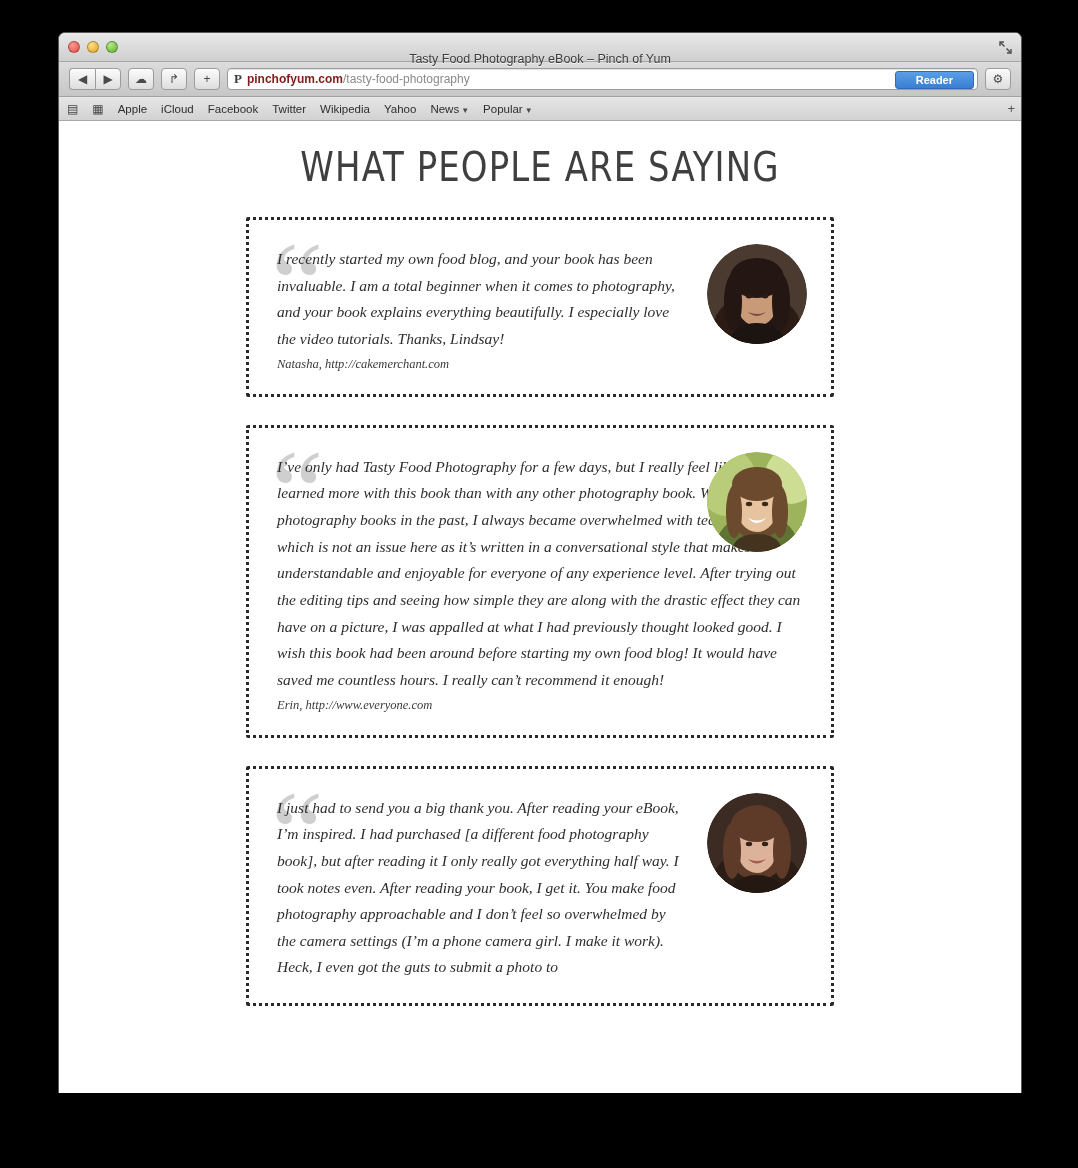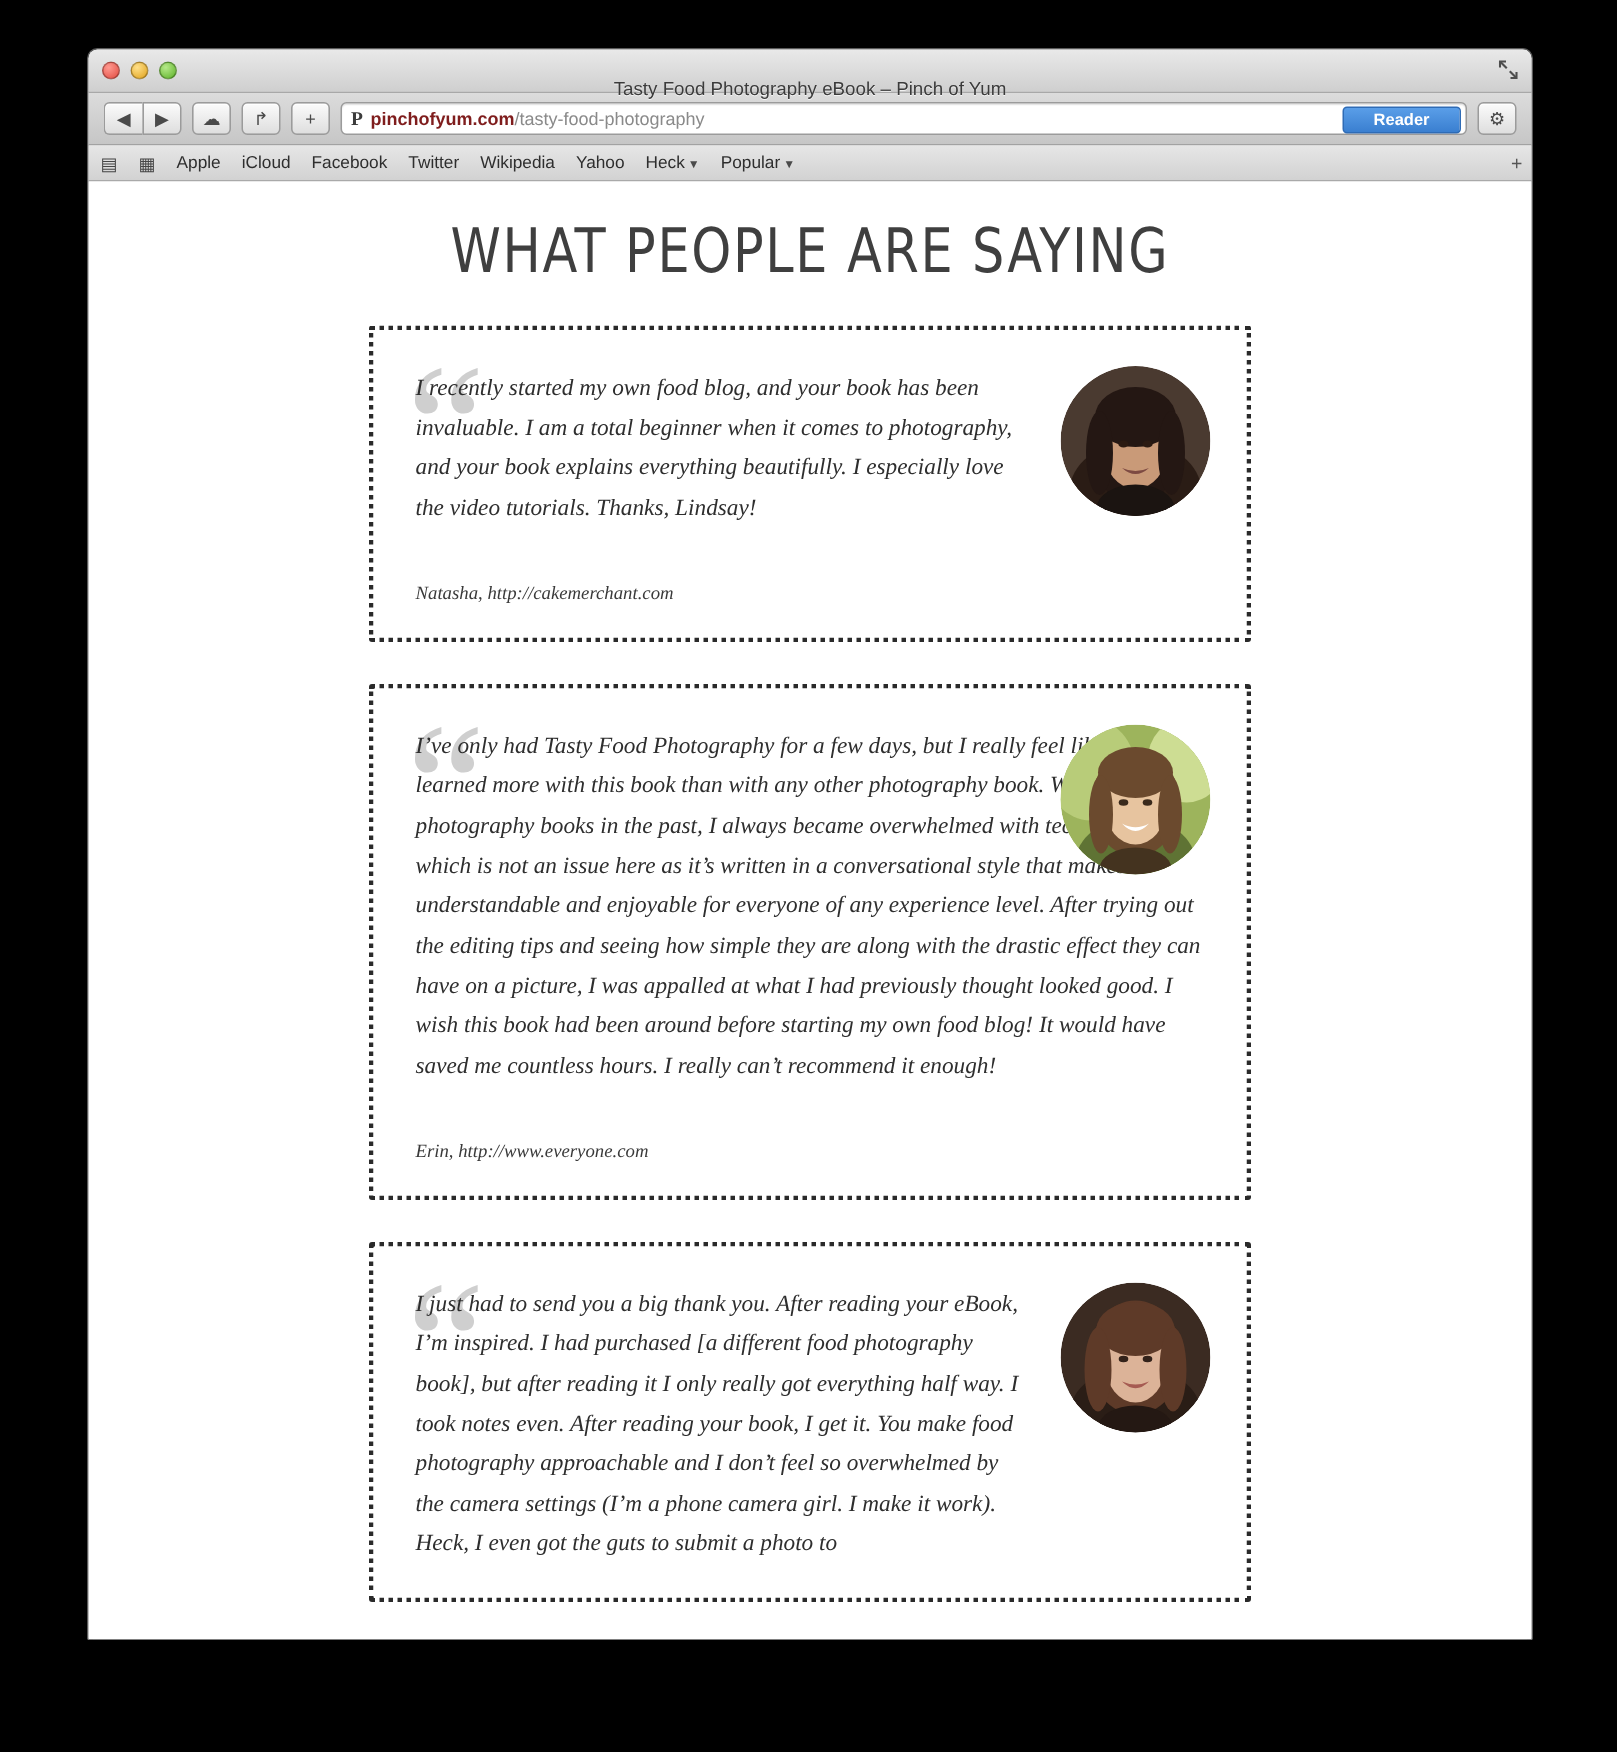--- a/index.html
+++ b/index.html
@@ -244,21 +244,21 @@
     font-style: italic;
     font-size: 15.5px;
     line-height: 1.72;
     color: #2e2e2e;
   }
   .quote-body.narrow { padding-right: 122px; }
 
   .attribution {
     position: relative;
     z-index: 1;
-    margin-top: 35px;
+    margin-top: 4px;
     font-family: "Liberation Serif", serif;
     font-style: italic;
     font-size: 12.5px;
     color: #3a3a3a;
   }
 </style>
 </head>
 <body>
 
 <div class="screen">
@@ -302,21 +302,21 @@
 
     <div class="bookmarks">
       <span class="bm-icon">▤</span>
       <span class="bm-icon">▦</span>
       <span class="bm-item">Apple</span>
       <span class="bm-item">iCloud</span>
       <span class="bm-item">Facebook</span>
       <span class="bm-item">Twitter</span>
       <span class="bm-item">Wikipedia</span>
       <span class="bm-item">Yahoo</span>
-      <span class="bm-item"><span>Heck</span><span class="caret">▼</span></span>
+      <span class="bm-item"><span>News</span><span class="caret">▼</span></span>
       <span class="bm-item"><span>Popular</span><span class="caret">▼</span></span>
       <span class="newtab">+</span>
     </div>
 
     <div class="page">
       <h1 class="page-title">WHAT PEOPLE ARE SAYING</h1>
 
       <div class="testimonials">
 
         <div class="testimonial">

